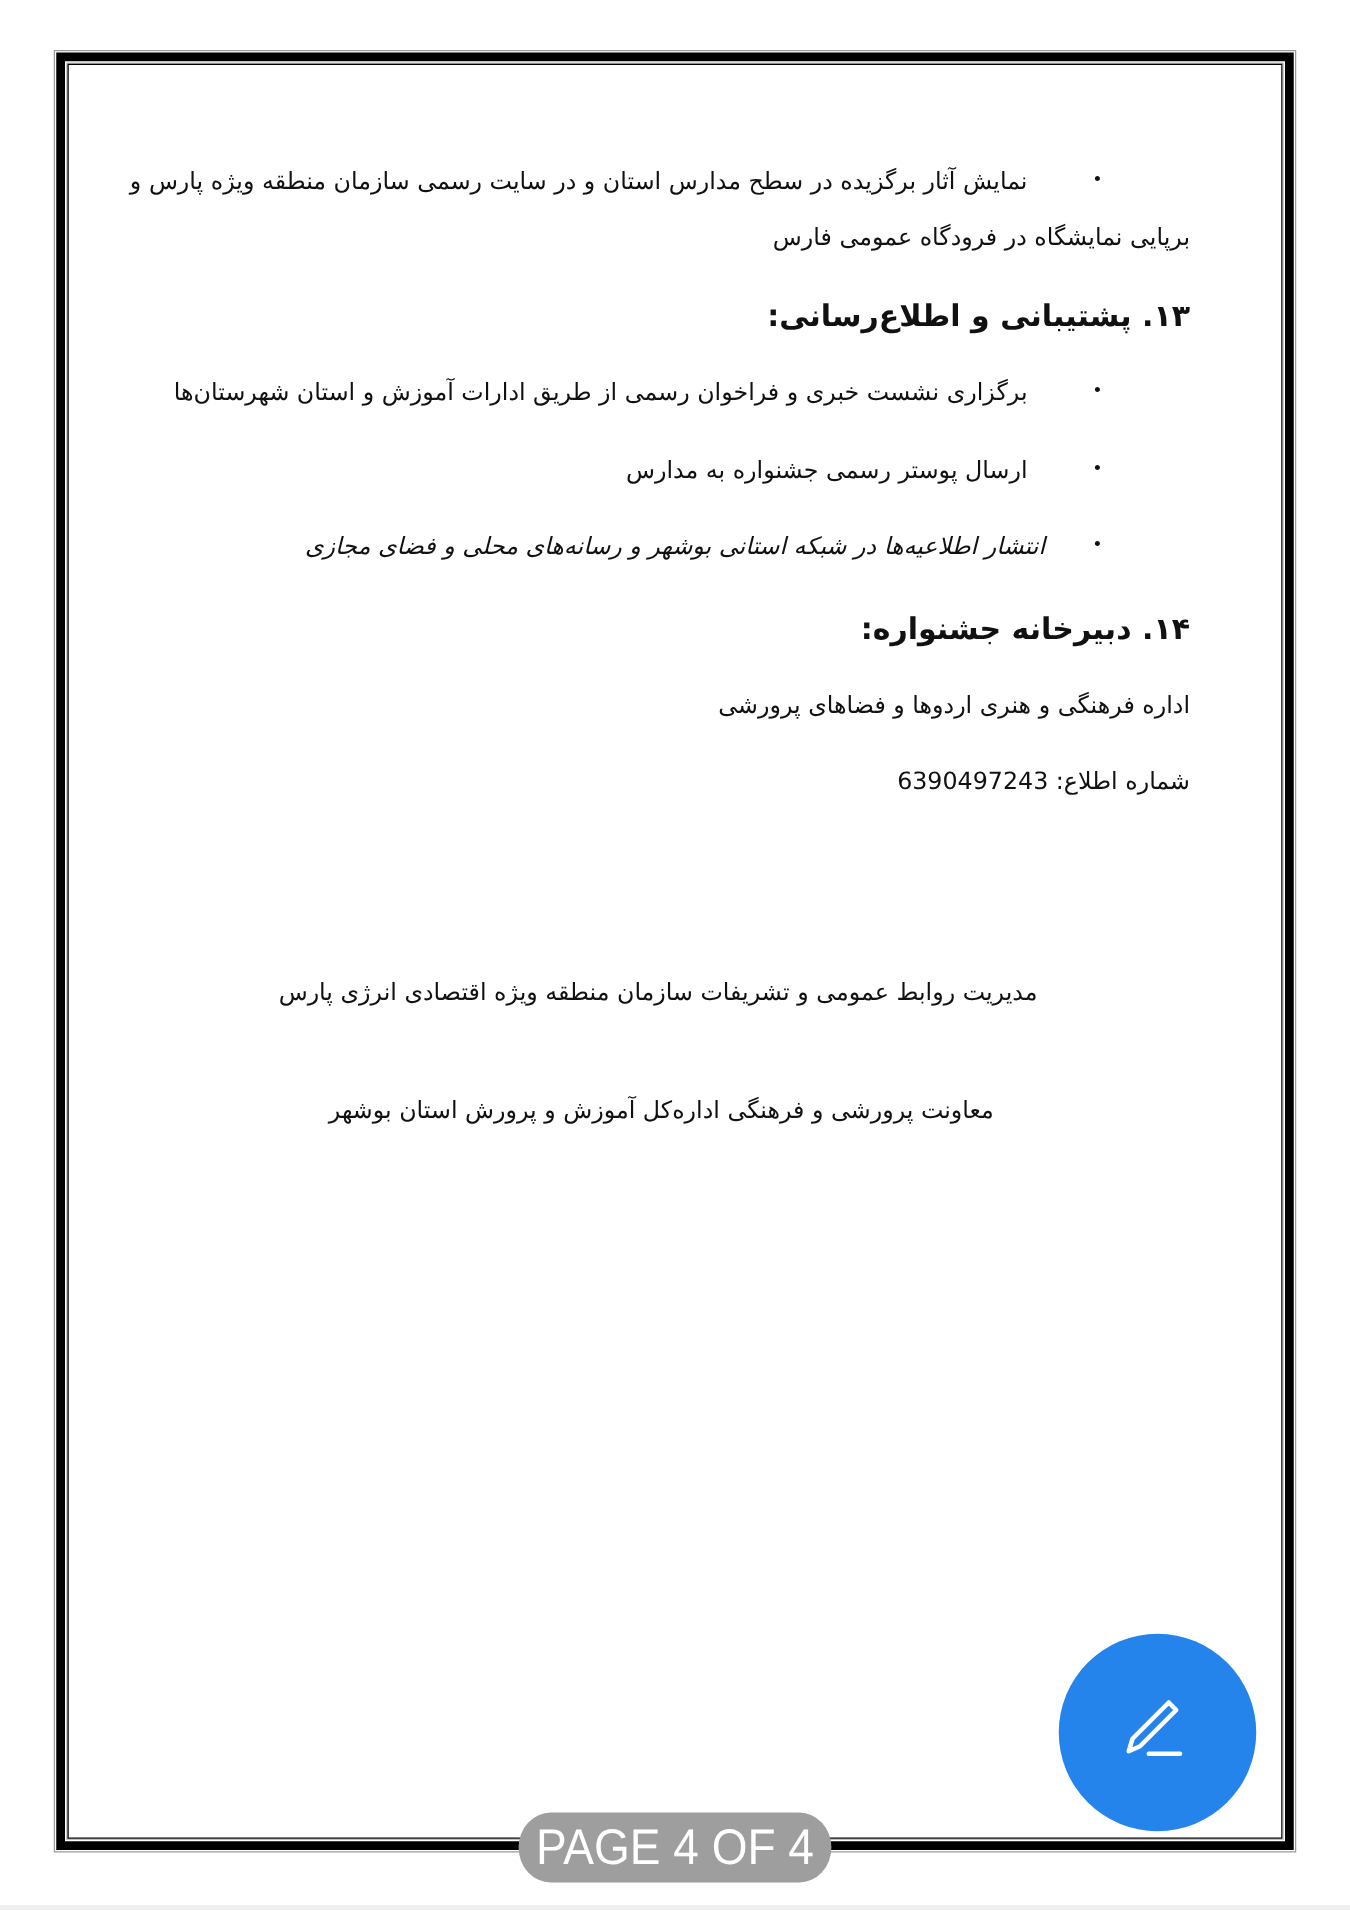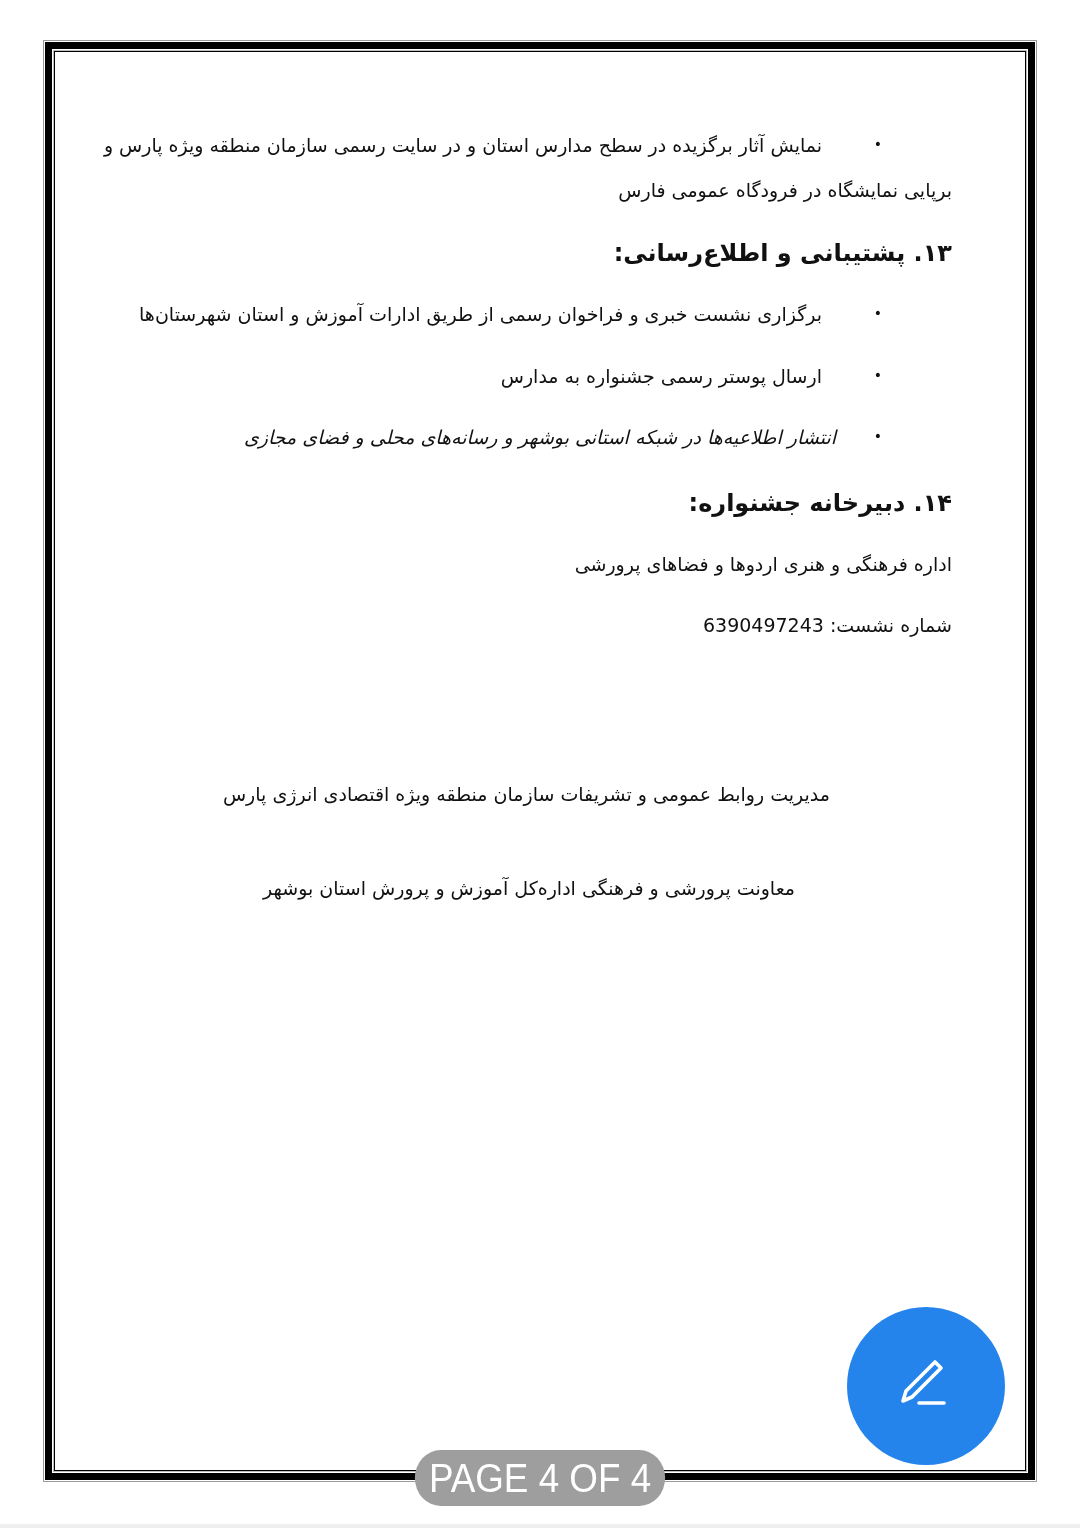--- a/index.html
+++ b/index.html
@@ -130,21 +130,21 @@
 
   <span class="bullet" style="right:68px; top:367px;">•</span>
   <div class="bullet-line" style="right:130px; top:365px;">ارسال پوستر رسمی جشنواره به مدارس</div>
 
   <span class="bullet" style="right:68px; top:428px;">•</span>
   <div class="bullet-line" style="right:116px; top:426px;font-style:italic;">انتشار اطلاعیه‌ها در شبکه استانی بوشهر و رسانه‌های محلی و فضای مجازی</div>
 
   <div class="line heading" style="top:489px;">۱۴. دبیرخانه جشنواره:</div>
   <div class="line" style="top:553px;">اداره فرهنگی و هنری اردوها و فضاهای پرورشی</div>
   <div class="line" style="top:614px;">
-    <span>شماره نشست:</span>
+    <span>شماره اطلاع:</span>
     <span>6390497243</span>
   </div>
 </div>
 
 <div class="centered" style="left:250px; width:580px; top:783px; font-size:19px;">مدیریت روابط عمومی و تشریفات سازمان منطقه ویژه اقتصادی انرژی پارس</div>
 <div class="centered" style="left:290px; width:505px; top:845px; font-size:19px;margin-top:32px;">معاونت پرورشی و فرهنگی اداره‌کل آموزش و پرورش استان بوشهر</div>
 
 <div class="fab">
   <svg width="64" height="64" viewBox="0 0 64 64" fill="none" stroke="#ffffff" stroke-width="3.6" stroke-linecap="round" stroke-linejoin="round">
     <path d="M41 8 L47 14 L18 43 L9 47 L12 37 Z"></path>

